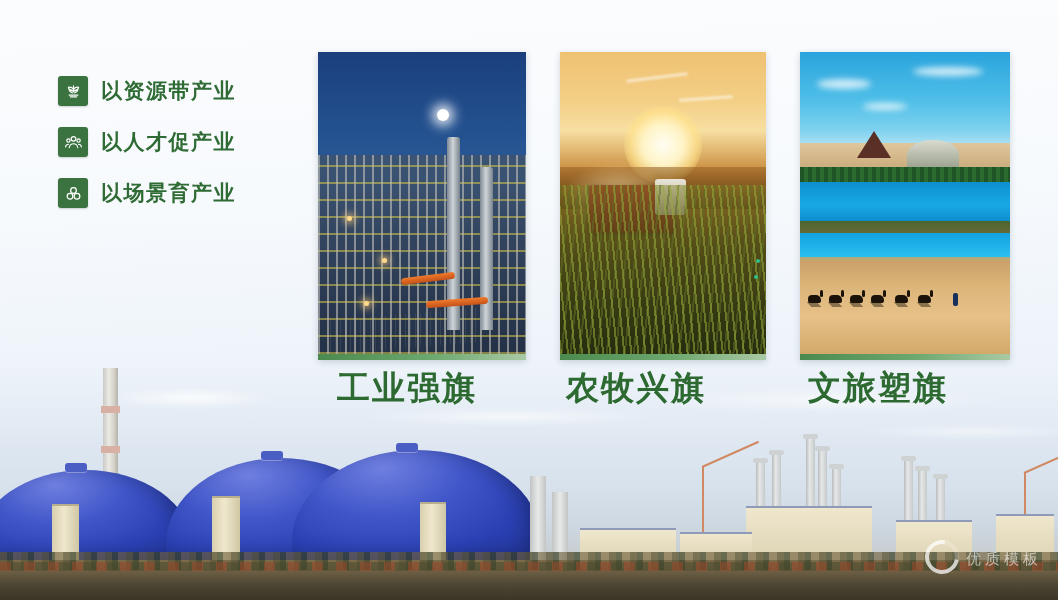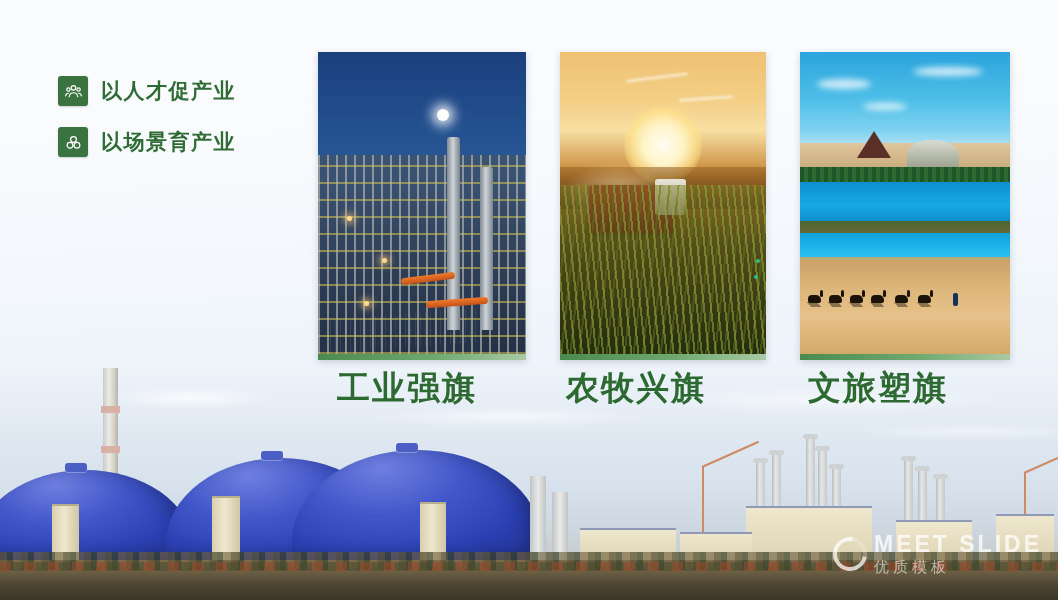--- a/index.html
+++ b/index.html
@@ -391,20 +391,34 @@
     </div>
 
     <div class="ground"></div>
   </div>
 
   <div class="left-panel">
 
 
     <div class="bullets">
 
+      <div class="bullet">
+        <span class="badge">
+          <svg width="19" height="19" viewBox="0 0 24 24" fill="none" stroke="#ffffff" stroke-width="1.5" stroke-linecap="round">
+            <path d="M12 5v7"></path>
+            <path d="M12 9c-2.4-2.6-5-2.8-6.4-2.2.2 1.6 1.7 3.8 4.3 4.4"></path>
+            <path d="M12 9c2.4-2.6 5-2.8 6.4-2.2-.2 1.6-1.7 3.8-4.3 4.4"></path>
+            <path d="M12 12c-1.7-1.9-3.9-2.2-5.3-1.7.3 1.5 1.9 3.1 4 3.5"></path>
+            <path d="M12 12c1.7-1.9 3.9-2.2 5.3-1.7-.3 1.5-1.9 3.1-4 3.5"></path>
+            <path d="M6.5 16.5h11"></path>
+            <path d="M8 18.7h8"></path>
+          </svg>
+        </span>
+        <span class="btext">以资源带产业</span>
+      </div>
 
       <div class="bullet">
         <span class="badge">
           <svg width="19" height="19" viewBox="0 0 24 24" fill="none" stroke="#ffffff" stroke-width="1.5" stroke-linecap="round">
             <circle cx="12" cy="7.4" r="2.9"></circle>
             <circle cx="5.6" cy="9.6" r="2.1"></circle>
             <circle cx="18.4" cy="9.6" r="2.1"></circle>
             <path d="M6.6 18.4c.6-3 2.8-4.8 5.4-4.8s4.8 1.8 5.4 4.8"></path>
             <path d="M2 17.6c.4-2.2 1.8-3.4 3.6-3.4"></path>
             <path d="M22 17.6c-.4-2.2-1.8-3.4-3.6-3.4"></path>
@@ -489,18 +503,17 @@
 
   <div class="captions">
     <div class="caption k1">工业强旗</div>
     <div class="caption k2">农牧兴旗</div>
     <div class="caption k3">文旅塑旗</div>
   </div>
 
   <div class="watermark">
     <div class="wm-ring"></div>
     <div class="wm-text">
-      <div class="wm-main">MEET SLIDE</div>
       <div class="wm-sub">优质模板</div>
     </div>
   </div>
 
 </div>
 
 </body></html>

